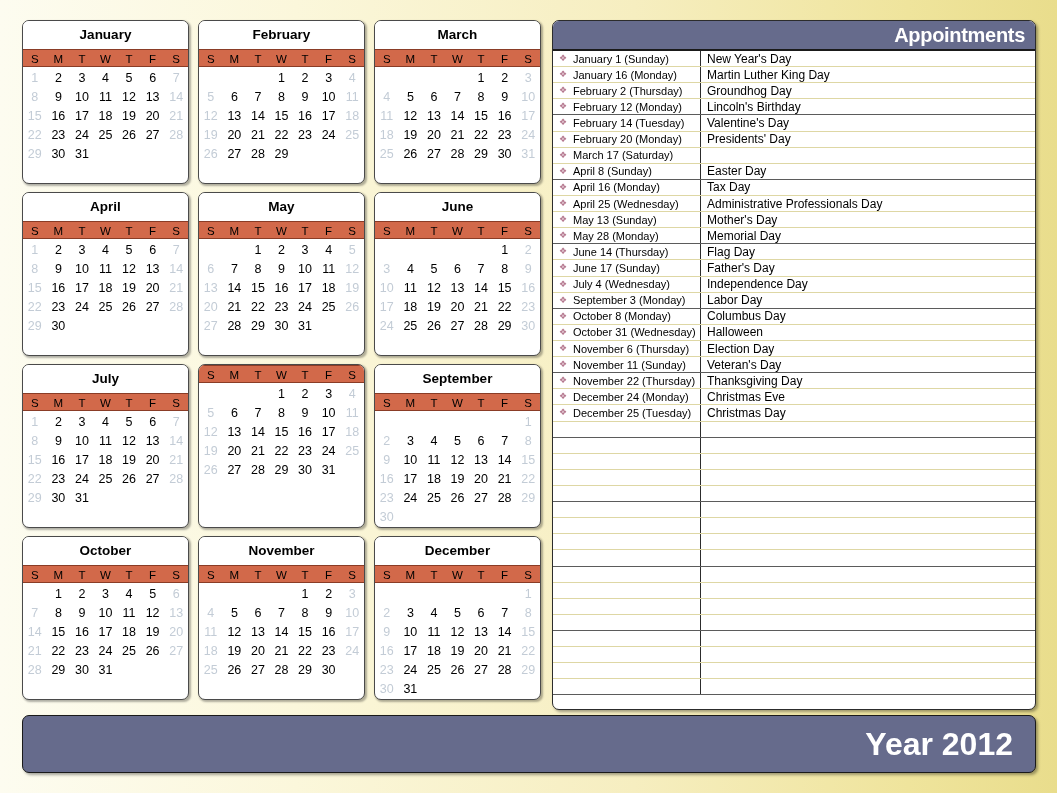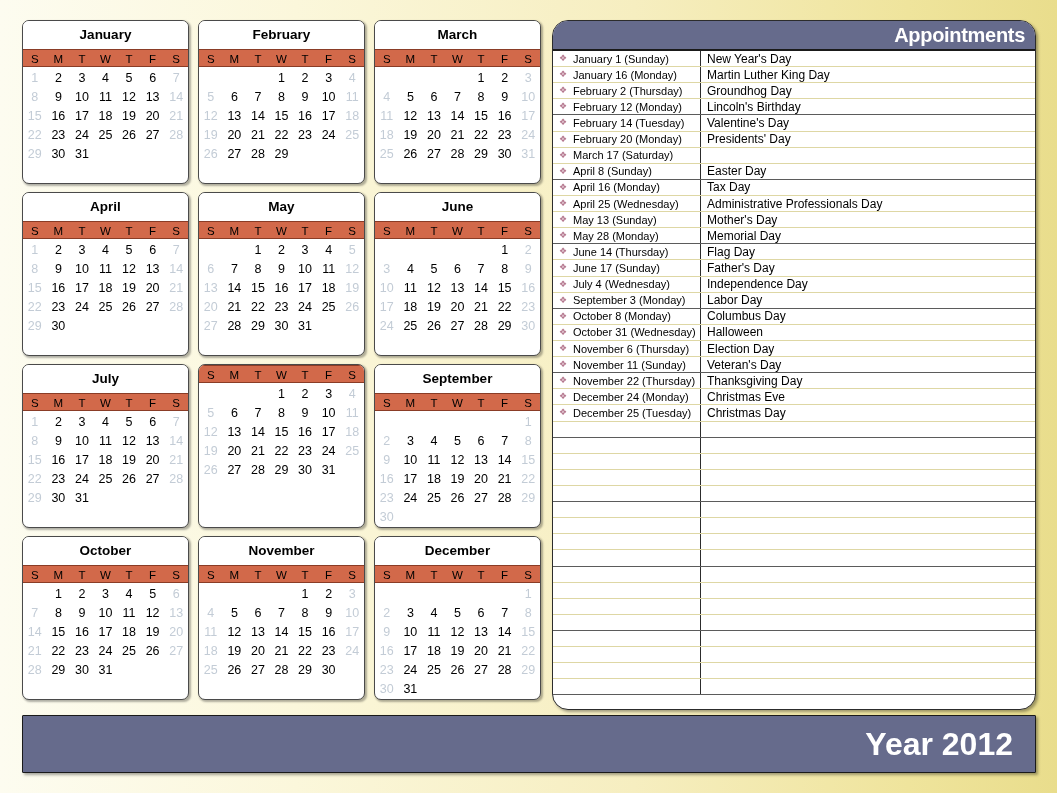--- a/index.html
+++ b/index.html
@@ -85,21 +85,21 @@
 
   
   #appointments-panel {
     position: absolute;
     left: 552px;
     top: 20px;
     width: 484px;
     height: 690px;
     background: #ffffff;
     border: 1px solid #2c2c2c;
-    border-radius: 16px;
+    border-radius: 7px;
     box-shadow: 2px 2px 3px rgba(0,0,0,0.35);
     overflow: hidden;
     display: flex;
     flex-direction: column;
   }
 
   #appointments-header {
     height: 30px;
     background: #666b8c;
     border-bottom: 2px solid #1a1a1a;
@@ -159,21 +159,21 @@
 
   
   #year-banner {
     position: absolute;
     left: 22px;
     top: 715px;
     width: 1014px;
     height: 58px;
     background: #666b8c;
     border: 1px solid #1a1a1a;
-    border-radius: 1px;
+    border-radius: 7px;
     box-shadow: 2px 2px 3px rgba(0,0,0,0.35);
     display: flex;
     align-items: center;
     justify-content: flex-end;
     padding-right: 22px;
   }
   #year-banner-text {
     color: #ffffff;
     font-size: 32px;
     font-weight: bold;

